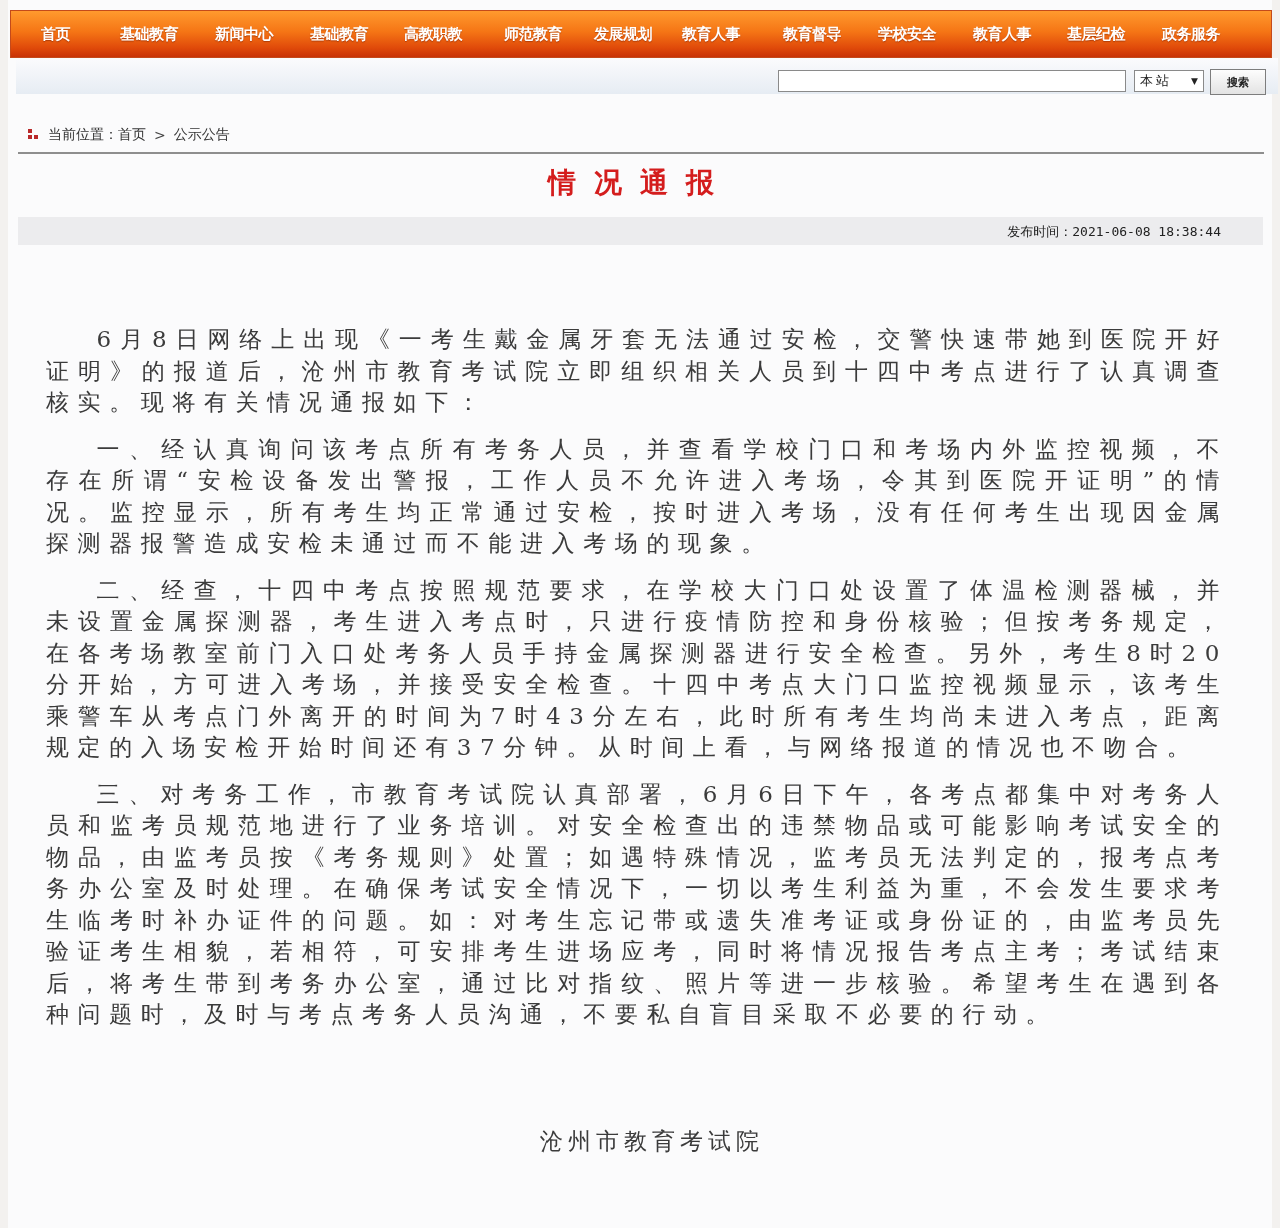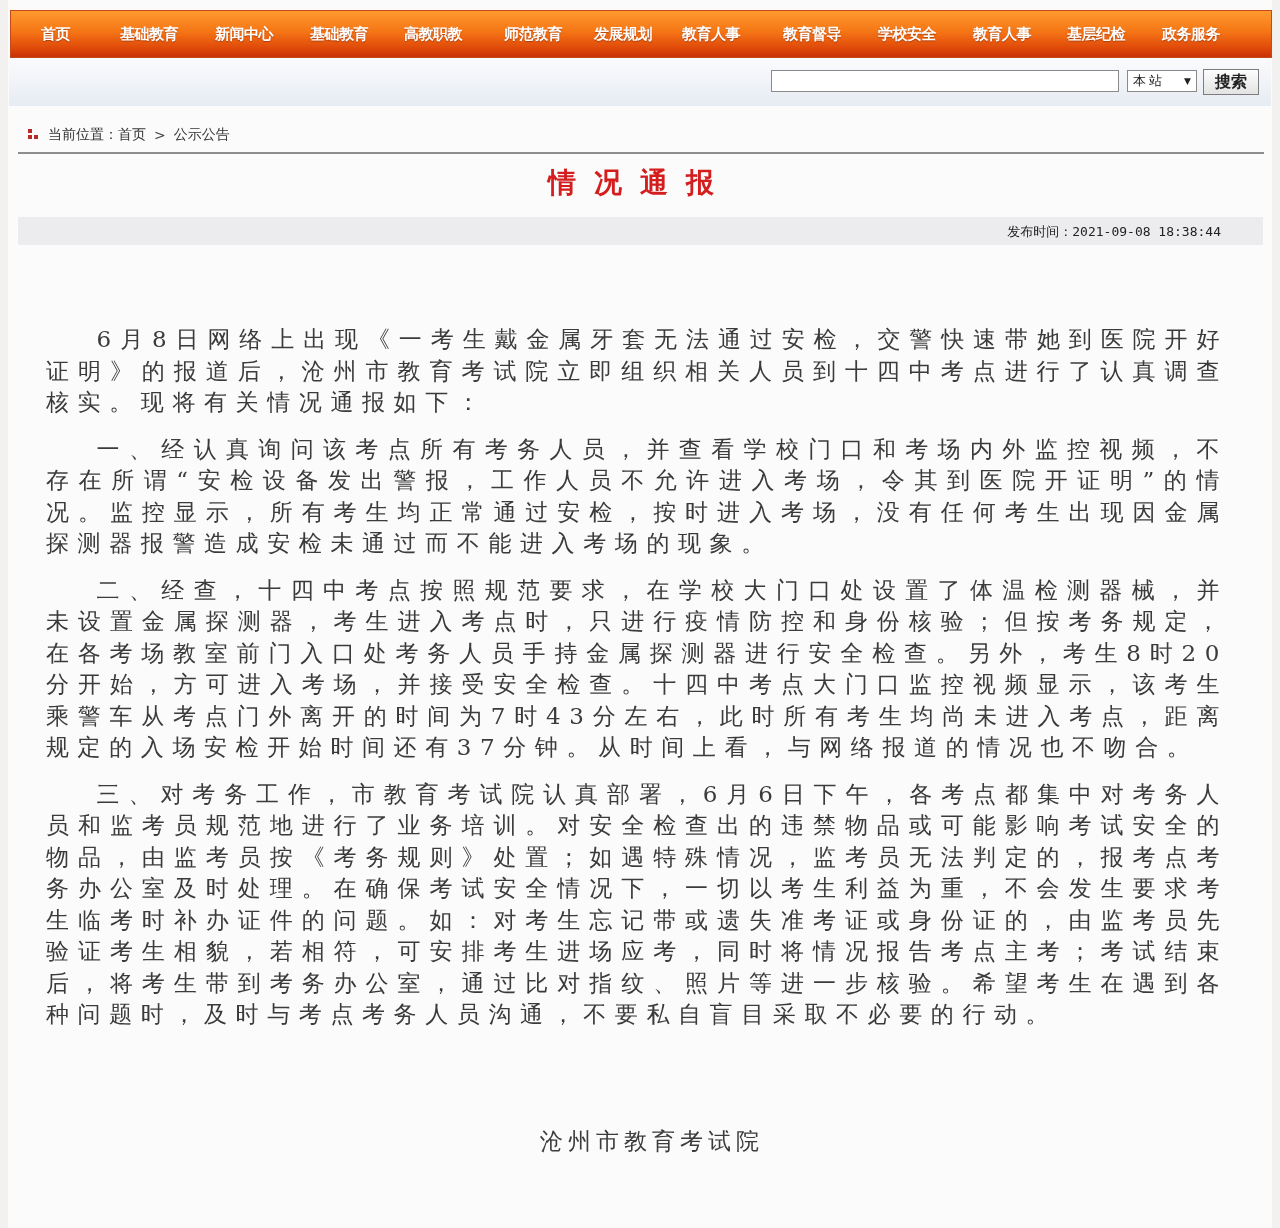--- a/index.html
+++ b/index.html
@@ -21,39 +21,39 @@
     display: flex; align-items: center;
   }
   .nav-item {
     color: #fff; font-weight: bold; font-size: 15px;
     font-family: "DejaVu Sans", sans-serif;
     text-shadow: 0 1px 1px rgba(120,30,0,.5);
     white-space: nowrap; cursor: pointer;
     position: absolute; top: 14px; letter-spacing: -0.5px;
   }
   .search-row {
-    position: absolute; left: 1px; top: 58px; width: 1262px; height: 48px;
+    position: absolute; left: 8px; top: 58px; width: 1262px; height: 36px;
     background: linear-gradient(#fbfbfd, #e6ecf3);
   }
   .search-input {
     position: absolute; left: 762px; top: 12px; width: 348px; height: 22px;
     border: 1px solid #8a8a8a; background: #fff; box-sizing: border-box;
     font-size: 13px; padding: 0 4px;
   }
   .scope-select {
     position: absolute; left: 1118px; top: 12px; width: 70px; height: 22px;
     border: 1px solid #8a8a8a; background: #fff; box-sizing: border-box;
     font-size: 13px; display: flex; align-items: center; justify-content: space-between;
     padding: 0 5px; letter-spacing: 3px; cursor: pointer;
   }
   .scope-select .arrow { font-size: 9px; letter-spacing: 0; }
   .search-btn {
     position: absolute; left: 1194px; top: 11px; width: 56px; height: 26px;
     border: 1px solid #7d7d7d; background: linear-gradient(#fdfdfd, #e3e3e3);
-    box-sizing: border-box; font-size: 16px; font-weight: bold;
+    box-sizing: border-box; font-size: 11px; font-weight: bold;
     display: flex; align-items: center; justify-content: center; cursor: pointer;
     font-family: "DejaVu Sans", sans-serif;
   }
   .breadcrumb {
     position: absolute; left: 10px; top: 118px; width: 1246px; height: 34px;
     border-bottom: 2px solid #8e8e8e;
     font-size: 14px; color: #333;
     display: flex; align-items: center;
   }
   .bc-icon { width: 14px; height: 14px; position: relative; margin: 0 6px 0 10px; }
@@ -123,21 +123,21 @@
     </span>
     <span>当前位置：</span>
     <span class="bc-link">首页</span>
     <span class="bc-sep">&gt;</span>
     <span class="bc-link">公示公告</span>
   </div>
 
   <div class="title">情况通报</div>
 
   <div class="meta-bar">
-    <span class="meta-text"><span>发布时间：</span><span>2021-09-08 18:38:44</span></span>
+    <span class="meta-text"><span>发布时间：</span><span>2021-06-08 18:38:44</span></span>
   </div>
 
   <div class="body">
     <p class="para">6月8日网络上出现《一考生戴金属牙套无法通过安检，交警快速带她到医院开好证明》的报道后，沧州市教育考试院立即组织相关人员到十四中考点进行了认真调查核实。现将有关情况通报如下：</p>
     <p class="para">一、经认真询问该考点所有考务人员，并查看学校门口和考场内外监控视频，不存在所谓“安检设备发出警报，工作人员不允许进入考场，令其到医院开证明”的情况。监控显示，所有考生均正常通过安检，按时进入考场，没有任何考生出现因金属探测器报警造成安检未通过而不能进入考场的现象。</p>
     <p class="para">二、经查，十四中考点按照规范要求，在学校大门口处设置了体温检测器械，并未设置金属探测器，考生进入考点时，只进行疫情防控和身份核验；但按考务规定，在各考场教室前门入口处考务人员手持金属探测器进行安全检查。另外，考生8时20分开始，方可进入考场，并接受安全检查。十四中考点大门口监控视频显示，该考生乘警车从考点门外离开的时间为7时43分左右，此时所有考生均尚未进入考点，距离规定的入场安检开始时间还有37分钟。从时间上看，与网络报道的情况也不吻合。</p>
     <p class="para">三、对考务工作，市教育考试院认真部署，6月6日下午，各考点都集中对考务人员和监考员规范地进行了业务培训。对安全检查出的违禁物品或可能影响考试安全的物品，由监考员按《考务规则》处置；如遇特殊情况，监考员无法判定的，报考点考务办公室及时处理。在确保考试安全情况下，一切以考生利益为重，不会发生要求考生临考时补办证件的问题。如：对考生忘记带或遗失准考证或身份证的，由监考员先验证考生相貌，若相符，可安排考生进场应考，同时将情况报告考点主考；考试结束后，将考生带到考务办公室，通过比对指纹、照片等进一步核验。希望考生在遇到各种问题时，及时与考点考务人员沟通，不要私自盲目采取不必要的行动。</p>
   </div>
 
   <div class="signature" style="top:1126px">沧州市教育考试院</div>

